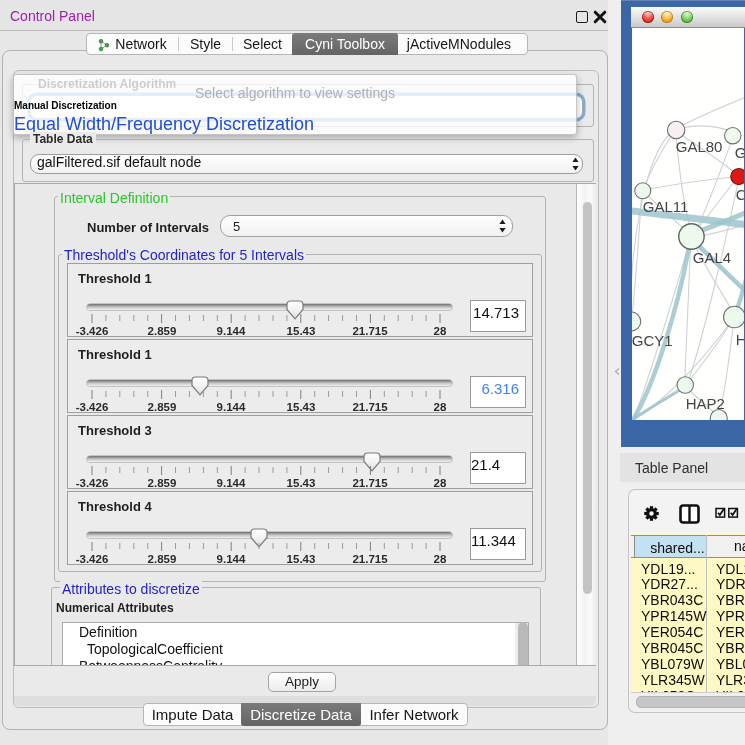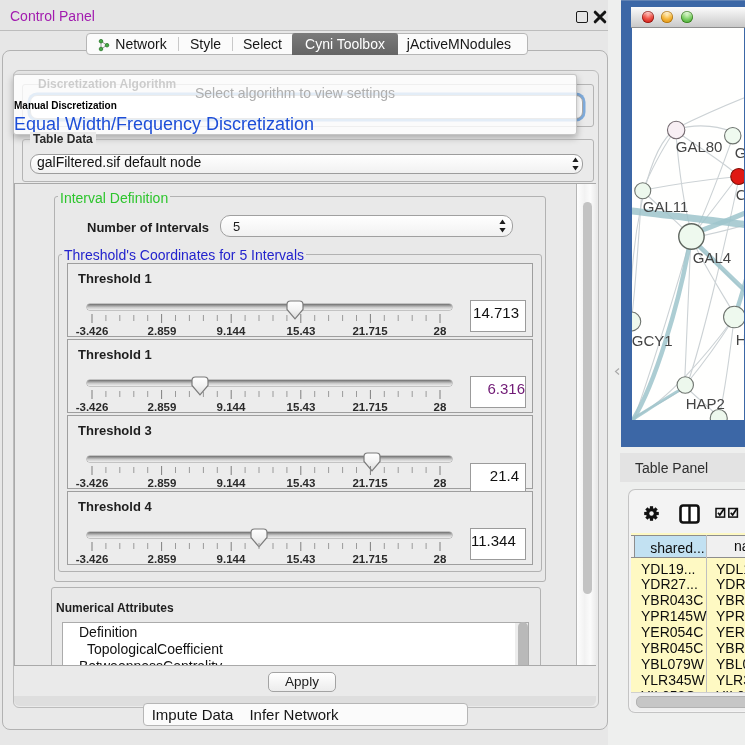--- a/index.html
+++ b/index.html
@@ -179,21 +179,21 @@
       <line x1="325.2" y1="1" x2="325.2" y2="7"></line>
       <line x1="339.1" y1="1" x2="339.1" y2="7"></line>
     </g>
   </svg>
 <div class="abs" style="left:67px;top:401px;width:50px;text-align:center;font-size:11.5px;font-weight:bold;color:#2a2a2a;">-3.426</div>
 <div class="abs" style="left:137px;top:401px;width:50px;text-align:center;font-size:11.5px;font-weight:bold;color:#2a2a2a;">2.859</div>
 <div class="abs" style="left:206px;top:401px;width:50px;text-align:center;font-size:11.5px;font-weight:bold;color:#2a2a2a;">9.144</div>
 <div class="abs" style="left:276px;top:401px;width:50px;text-align:center;font-size:11.5px;font-weight:bold;color:#2a2a2a;">15.43</div>
 <div class="abs" style="left:345px;top:401px;width:50px;text-align:center;font-size:11.5px;font-weight:bold;color:#2a2a2a;">21.715</div>
 <div class="abs" style="left:415px;top:401px;width:50px;text-align:center;font-size:11.5px;font-weight:bold;color:#2a2a2a;">28</div>
-<div class="abs" style="left:470px;top:376px;width:56px;height:32px;background:#fff;border:1px solid #9b9b9b;box-sizing:border-box;font-size:15px;color:#701a75;text-align:right;line-height:24px;padding-right:0;">6.316</div>
+<div class="abs" style="left:470px;top:376px;width:56px;height:32px;background:#fff;border:1px solid #9b9b9b;box-sizing:border-box;font-size:15px;color:#3b82f6;text-align:right;line-height:24px;padding-right:6px;">6.316</div>
 
 <div class="abs" style="left:67px;top:415px;width:466px;height:74px;background:#ececec;border:1px solid #9e9e9e;box-sizing:border-box;"></div>
 <div class="abs b13" style="left:78px;top:423px;">Threshold 3</div>
 <div class="abs" style="left:87px;top:456px;width:365px;height:6px;background:linear-gradient(#707070,#c9c9c9 55%,#efefef);border-radius:3px;box-shadow:0 0 0 0.5px #9a9a9a;"></div>
 <svg class="abs" style="left:363px;top:452px;" width="18" height="20" viewBox="0 0 18 20">
     <defs>
       <linearGradient id="g415" x1="0" y1="0" x2="0" y2="1">
         <stop offset="0" stop-color="#ffffff"></stop>
         <stop offset="0.5" stop-color="#f2f2f2"></stop>
         <stop offset="1" stop-color="#dcdcdc"></stop>
@@ -232,21 +232,21 @@
       <line x1="325.2" y1="1" x2="325.2" y2="7"></line>
       <line x1="339.1" y1="1" x2="339.1" y2="7"></line>
     </g>
   </svg>
 <div class="abs" style="left:67px;top:477px;width:50px;text-align:center;font-size:11.5px;font-weight:bold;color:#2a2a2a;">-3.426</div>
 <div class="abs" style="left:137px;top:477px;width:50px;text-align:center;font-size:11.5px;font-weight:bold;color:#2a2a2a;">2.859</div>
 <div class="abs" style="left:206px;top:477px;width:50px;text-align:center;font-size:11.5px;font-weight:bold;color:#2a2a2a;">9.144</div>
 <div class="abs" style="left:276px;top:477px;width:50px;text-align:center;font-size:11.5px;font-weight:bold;color:#2a2a2a;">15.43</div>
 <div class="abs" style="left:345px;top:477px;width:50px;text-align:center;font-size:11.5px;font-weight:bold;color:#2a2a2a;">21.715</div>
 <div class="abs" style="left:415px;top:477px;width:50px;text-align:center;font-size:11.5px;font-weight:bold;color:#2a2a2a;">28</div>
-<div class="abs" style="left:470px;top:463px;width:56px;height:32px;background:#fff;border:1px solid #9b9b9b;box-sizing:border-box;font-size:15px;color:#111;text-align:right;line-height:24px;padding-right:6px;">21.4</div>
+<div class="abs" style="left:470px;top:452px;width:56px;height:32px;background:#fff;border:1px solid #9b9b9b;box-sizing:border-box;font-size:15px;color:#111;text-align:left;line-height:24px;padding-right:6px;">21.4</div>
 
 <div class="abs" style="left:67px;top:491px;width:466px;height:74px;background:#ececec;border:1px solid #9e9e9e;box-sizing:border-box;"></div>
 <div class="abs b13" style="left:78px;top:499px;">Threshold 4</div>
 <div class="abs" style="left:87px;top:532px;width:365px;height:6px;background:linear-gradient(#707070,#c9c9c9 55%,#efefef);border-radius:3px;box-shadow:0 0 0 0.5px #9a9a9a;"></div>
 <svg class="abs" style="left:250px;top:528px;" width="18" height="20" viewBox="0 0 18 20">
     <defs>
       <linearGradient id="g491" x1="0" y1="0" x2="0" y2="1">
         <stop offset="0" stop-color="#ffffff"></stop>
         <stop offset="0.5" stop-color="#f2f2f2"></stop>
         <stop offset="1" stop-color="#dcdcdc"></stop>
@@ -289,36 +289,38 @@
 <div class="abs" style="left:67px;top:553px;width:50px;text-align:center;font-size:11.5px;font-weight:bold;color:#2a2a2a;">-3.426</div>
 <div class="abs" style="left:137px;top:553px;width:50px;text-align:center;font-size:11.5px;font-weight:bold;color:#2a2a2a;">2.859</div>
 <div class="abs" style="left:206px;top:553px;width:50px;text-align:center;font-size:11.5px;font-weight:bold;color:#2a2a2a;">9.144</div>
 <div class="abs" style="left:276px;top:553px;width:50px;text-align:center;font-size:11.5px;font-weight:bold;color:#2a2a2a;">15.43</div>
 <div class="abs" style="left:345px;top:553px;width:50px;text-align:center;font-size:11.5px;font-weight:bold;color:#2a2a2a;">21.715</div>
 <div class="abs" style="left:415px;top:553px;width:50px;text-align:center;font-size:11.5px;font-weight:bold;color:#2a2a2a;">28</div>
 <div class="abs" style="left:470px;top:528px;width:56px;height:32px;background:#fff;border:1px solid #9b9b9b;box-sizing:border-box;font-size:15px;color:#111;text-align:right;line-height:24px;padding-right:20px;">11.344</div>
 
 <div class="abs" style="left:14px;top:580px;width:583px;height:85px;overflow:hidden;">
   <div class="abs" style="left:37px;top:7px;width:488px;height:120px;border:1px solid #b2b2b2;border-radius:3px;"></div>
+  <div class="abs" style="left:46px;top:1px;background:#e9e9e9;padding:0 2px;font-size:14px;color:#2323cd;">Attributes to discretize</div>
   <div class="abs b14" style="left:42px;top:21px;">Numerical Attributes</div>
   <div class="abs" style="left:48px;top:42px;width:467px;height:80px;background:#fff;border:1px solid #ababab;box-sizing:border-box;"></div>
   <div class="abs t14" style="left:65px;top:44px;color:#111;">Definition</div>
   <div class="abs t14" style="left:65px;top:61px;color:#111;margin-left:8px;">TopologicalCoefficient</div>
   <div class="abs t14" style="left:65px;top:78px;color:#111;">BetweennessCentrality</div>
   <div class="abs" style="left:501px;top:43px;width:13px;height:78px;background:#ededed;"></div>
   <div class="abs" style="left:504px;top:42px;width:10px;height:80px;background:#b9b9b9;border-radius:5px 5px 0 0;"></div>
 </div>
 
 <div class="abs" style="left:576px;top:184px;width:19px;height:481px;background:linear-gradient(90deg,#fefefe,#f2f2f2 40%,#fbfbfb 70%,#ececec);border-left:1px solid #b5b5b5;"></div>
 <div class="abs" style="left:583px;top:202px;width:9px;height:392px;background:#c3c3c3;border-radius:4.5px;"></div>
 
 <div class="abs" style="left:268px;top:672px;width:68px;height:20px;background:linear-gradient(#ffffff,#ececec);border:1px solid #a3a3a3;border-radius:5px;box-sizing:border-box;text-align:center;font-size:13.5px;color:#1c1c1c;line-height:18px;">Apply</div>
 
 <div class="abs" id="bottabs" style="left:143px;top:703px;width:325px;height:23px;background:#fbfbfb;border:1px solid #b6b6b6;border-radius:4px;box-sizing:border-box;display:flex;align-items:center;font-size:15px;color:#161616;">
   <div style="width:97px;text-align:center;">Impute Data</div>
+  <div style="width:120px;height:23px;background:linear-gradient(#7b7b7b,#646464);color:#fff;display:flex;align-items:center;justify-content:center;border-radius:0 0 3px 3px;">Discretize Data</div>
   <div style="width:106px;text-align:center;">Infer Network</div>
 </div>
 
 <div class="abs" style="left:608px;top:0;width:137px;height:745px;background:#eeefee;"></div>
 
 <div class="abs" style="left:621px;top:0;width:124px;height:447px;background:#3c67a6;border-top:1.5px solid #6384b4;box-sizing:border-box;"></div>
 <div class="abs" id="mactitle" style="left:631px;top:7px;width:114px;height:21px;background:linear-gradient(#fbfbfb,#c9c9c9);border-bottom:1px solid #8f8f8f;box-sizing:border-box;"></div>
 <div class="abs" style="left:641.5px;top:11px;width:12px;height:12px;border-radius:50%;background:radial-gradient(circle at 50% 30%,#ffb4ac 0%,#f0564b 40%,#cf1f19 80%,#a81109 100%);box-shadow:inset 0 0 0 0.8px rgba(110,10,5,0.7), inset 0 3px 2px -1px rgba(255,255,255,0.65);"></div>
 <div class="abs" style="left:661px;top:11px;width:12px;height:12px;border-radius:50%;background:radial-gradient(circle at 50% 30%,#ffeebc 0%,#f5b73c 45%,#dc8f10 85%,#b87207 100%);box-shadow:inset 0 0 0 0.8px rgba(150,95,0,0.7), inset 0 3px 2px -1px rgba(255,255,255,0.65);"></div>
 <div class="abs" style="left:680.5px;top:11px;width:12px;height:12px;border-radius:50%;background:radial-gradient(circle at 50% 30%,#d8f6c6 0%,#7fd068 45%,#42a52e 85%,#2f8c1d 100%);box-shadow:inset 0 0 0 0.8px rgba(35,100,10,0.7), inset 0 3px 2px -1px rgba(255,255,255,0.65);"></div>

